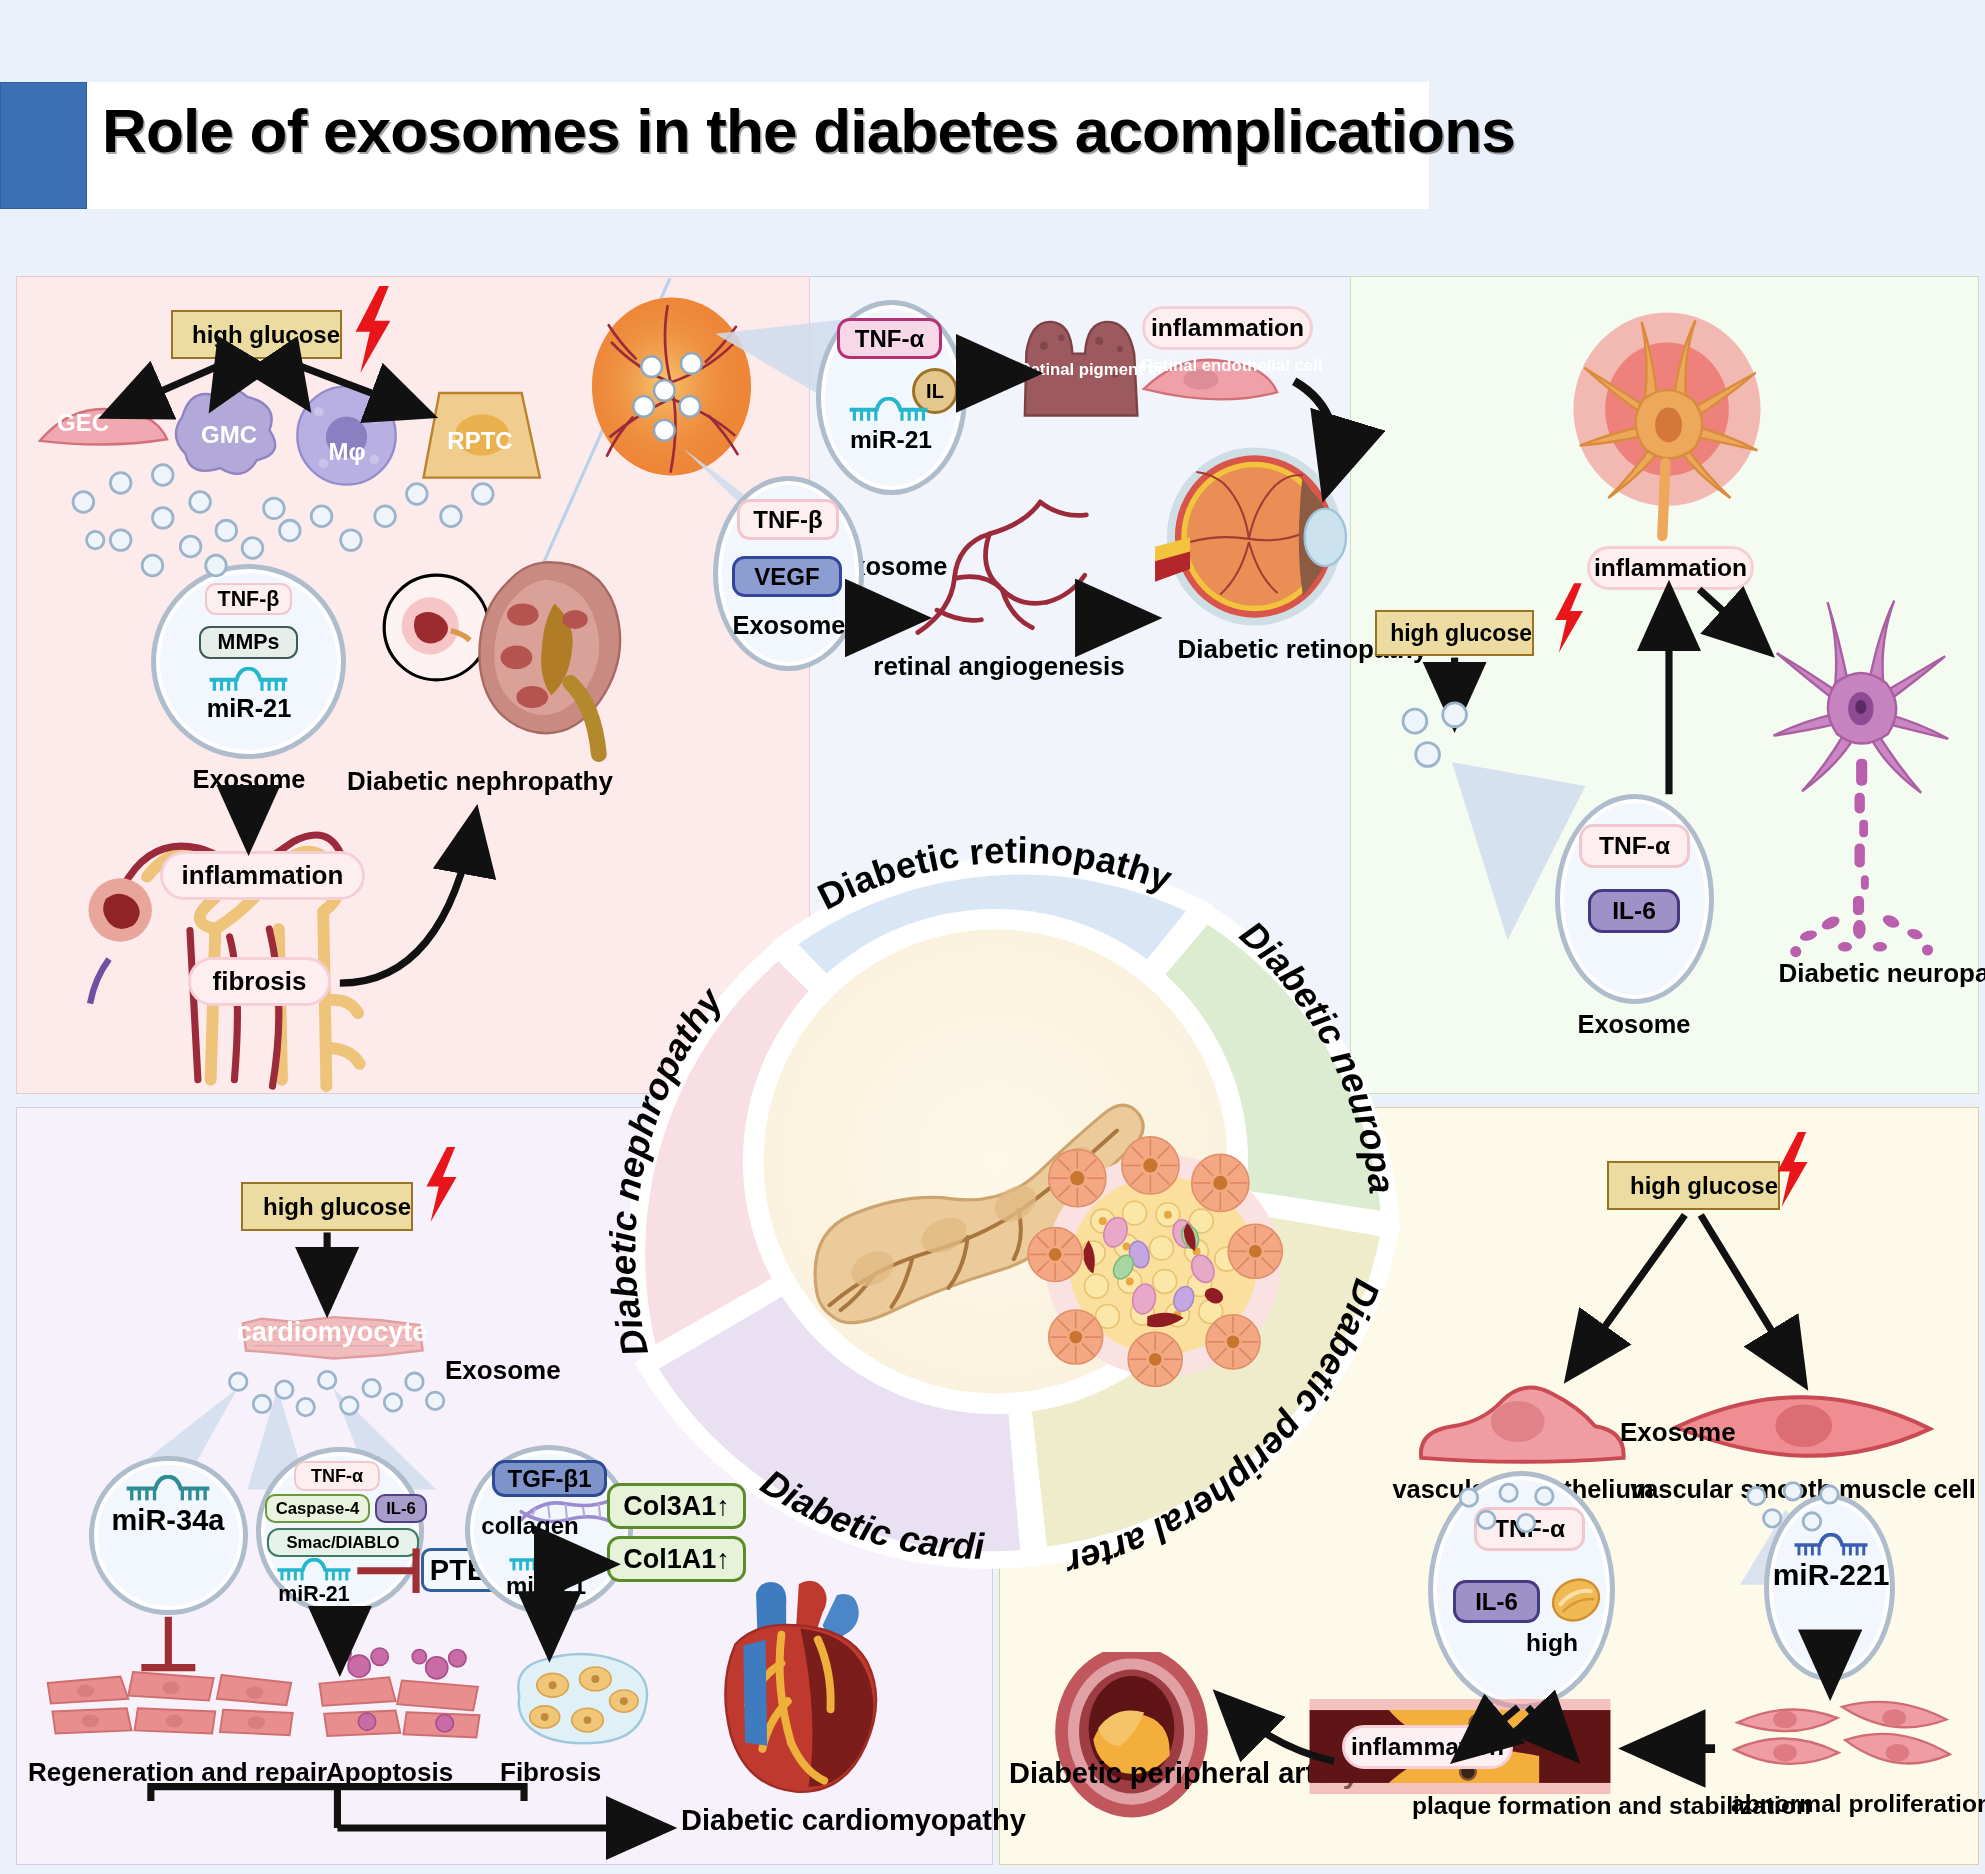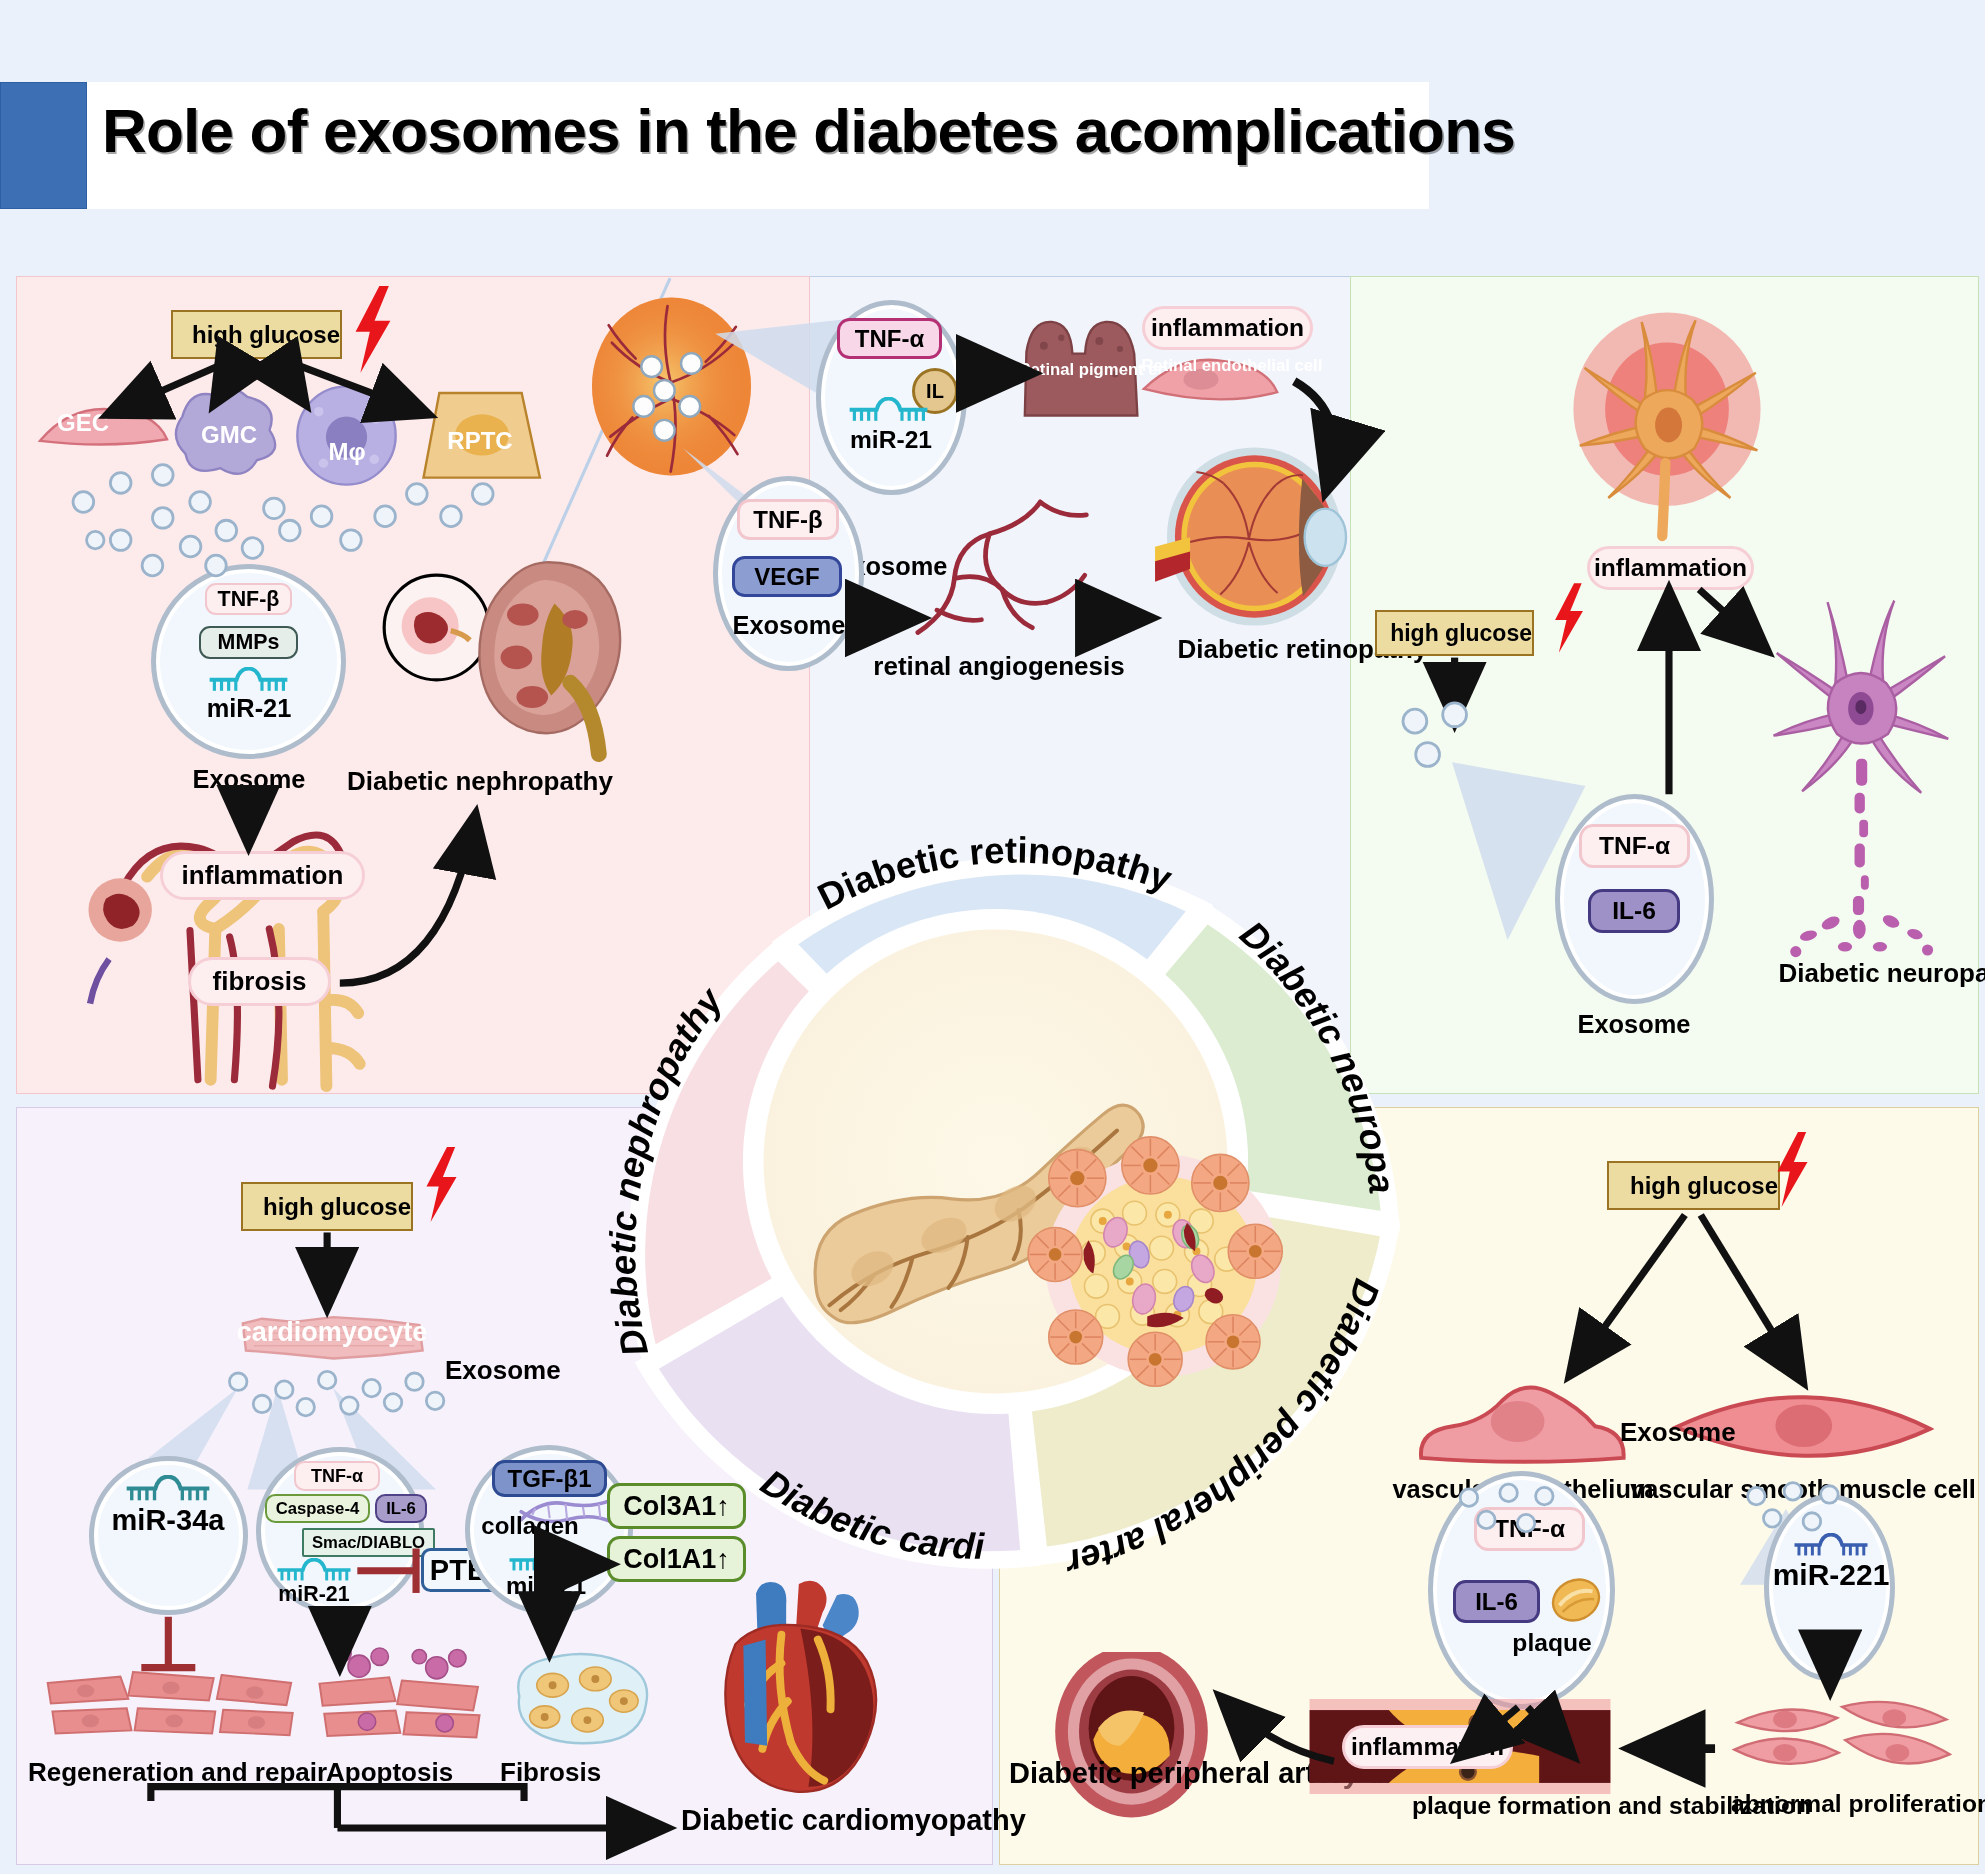--- a/index.html
+++ b/index.html
@@ -444,21 +444,21 @@
 <div class="exo-circle" style="left:256px;top:1447px;width:168px;height:168px;"></div>
 <div class="pill" style="left:294px;top:1461px;width:86px;height:30px;background:#fdeef0;border:2.4px solid #f2c6cd;border-radius:10.3px;font-size:18px;">
   <span>TNF-α</span>
   </div>
 <div class="pill" style="left:265px;top:1494px;width:105px;height:29px;background:#eaf3dd;border:2.4px solid #6a9a3c;border-radius:10.3px;font-size:16.7px;">
   <span>Caspase-4</span>
   </div>
 <div class="pill" style="left:375px;top:1494px;width:52px;height:29px;background:#a89ccb;border:2.4px solid #4f4287;border-radius:10.3px;font-size:16.7px;">
   <span>IL-6</span>
   </div>
-<div class="pill" style="left:267px;top:1528px;width:133px;height:29px;background:#e6f2ea;border:2.4px solid #3f7a63;border-radius:2px;font-size:16.7px;margin-left:35px;">
+<div class="pill" style="left:267px;top:1528px;width:152px;height:29px;background:#e6f2ea;border:2.4px solid #3f7a63;border-radius:12px;font-size:16.7px;">
   <span>Smac/DIABLO</span>
   </div>
 <svg style="position:absolute;left:276px;top:1558px;" width="76" height="24" viewBox="0 0 102 32">
   <path d="M2 16 H36 Q40 2 51 2 Q62 2 66 16 H100" fill="none" stroke="#24b6cd" stroke-width="5"></path>
   <g stroke="#24b6cd" stroke-width="4">
     <line x1="8" y1="16" x2="8" y2="30"></line>
       <line x1="17" y1="16" x2="17" y2="30"></line>
     <line x1="26" y1="16" x2="26" y2="30"></line>
       <line x1="35" y1="16" x2="35" y2="30"></line>
     <line x1="68" y1="16" x2="68" y2="30"></line>
@@ -619,21 +619,21 @@
   <span>TNF-α</span>
   </div>
 <div class="pill" style="left:1453px;top:1580px;width:87px;height:43px;background:#9e91c7;border:3.2px solid #453a82;border-radius:12.7px;font-size:24px;">
   <span>IL-6</span>
   </div>
 <svg style="position:absolute;left:1550px;top:1574px;" width="52" height="52" viewBox="0 0 66 66">
   <ellipse cx="33" cy="33" rx="30" ry="25" fill="#f0b954" stroke="#cf8f2e" stroke-width="3" transform="rotate(-25 33 33)"></ellipse>
   <path d="M12 40 Q30 18 54 22" stroke="#f8e0a6" stroke-width="5" fill="none"></path>
   <path d="M16 48 Q34 30 56 32" stroke="#d79a35" stroke-width="3" fill="none"></path>
 </svg>
-<div class="lbl bold ctr" style="left:1552px;top:1629px;font-size:24.6px;">plaque</div>
+<div class="lbl bold ctr" style="left:1552px;top:1629px;font-size:24.6px;">high</div>
 
 <div class="exo-oval" style="left:1764px;top:1494px;width:131px;height:187px;"></div>
 <svg style="position:absolute;left:1793px;top:1533px;" width="76" height="24" viewBox="0 0 102 32">
   <path d="M2 16 H36 Q40 2 51 2 Q62 2 66 16 H100" fill="none" stroke="#3a5fb0" stroke-width="5"></path>
   <g stroke="#3a5fb0" stroke-width="4">
     <line x1="8" y1="16" x2="8" y2="30"></line>
       <line x1="17" y1="16" x2="17" y2="30"></line>
     <line x1="26" y1="16" x2="26" y2="30"></line>
       <line x1="35" y1="16" x2="35" y2="30"></line>
     <line x1="68" y1="16" x2="68" y2="30"></line>

